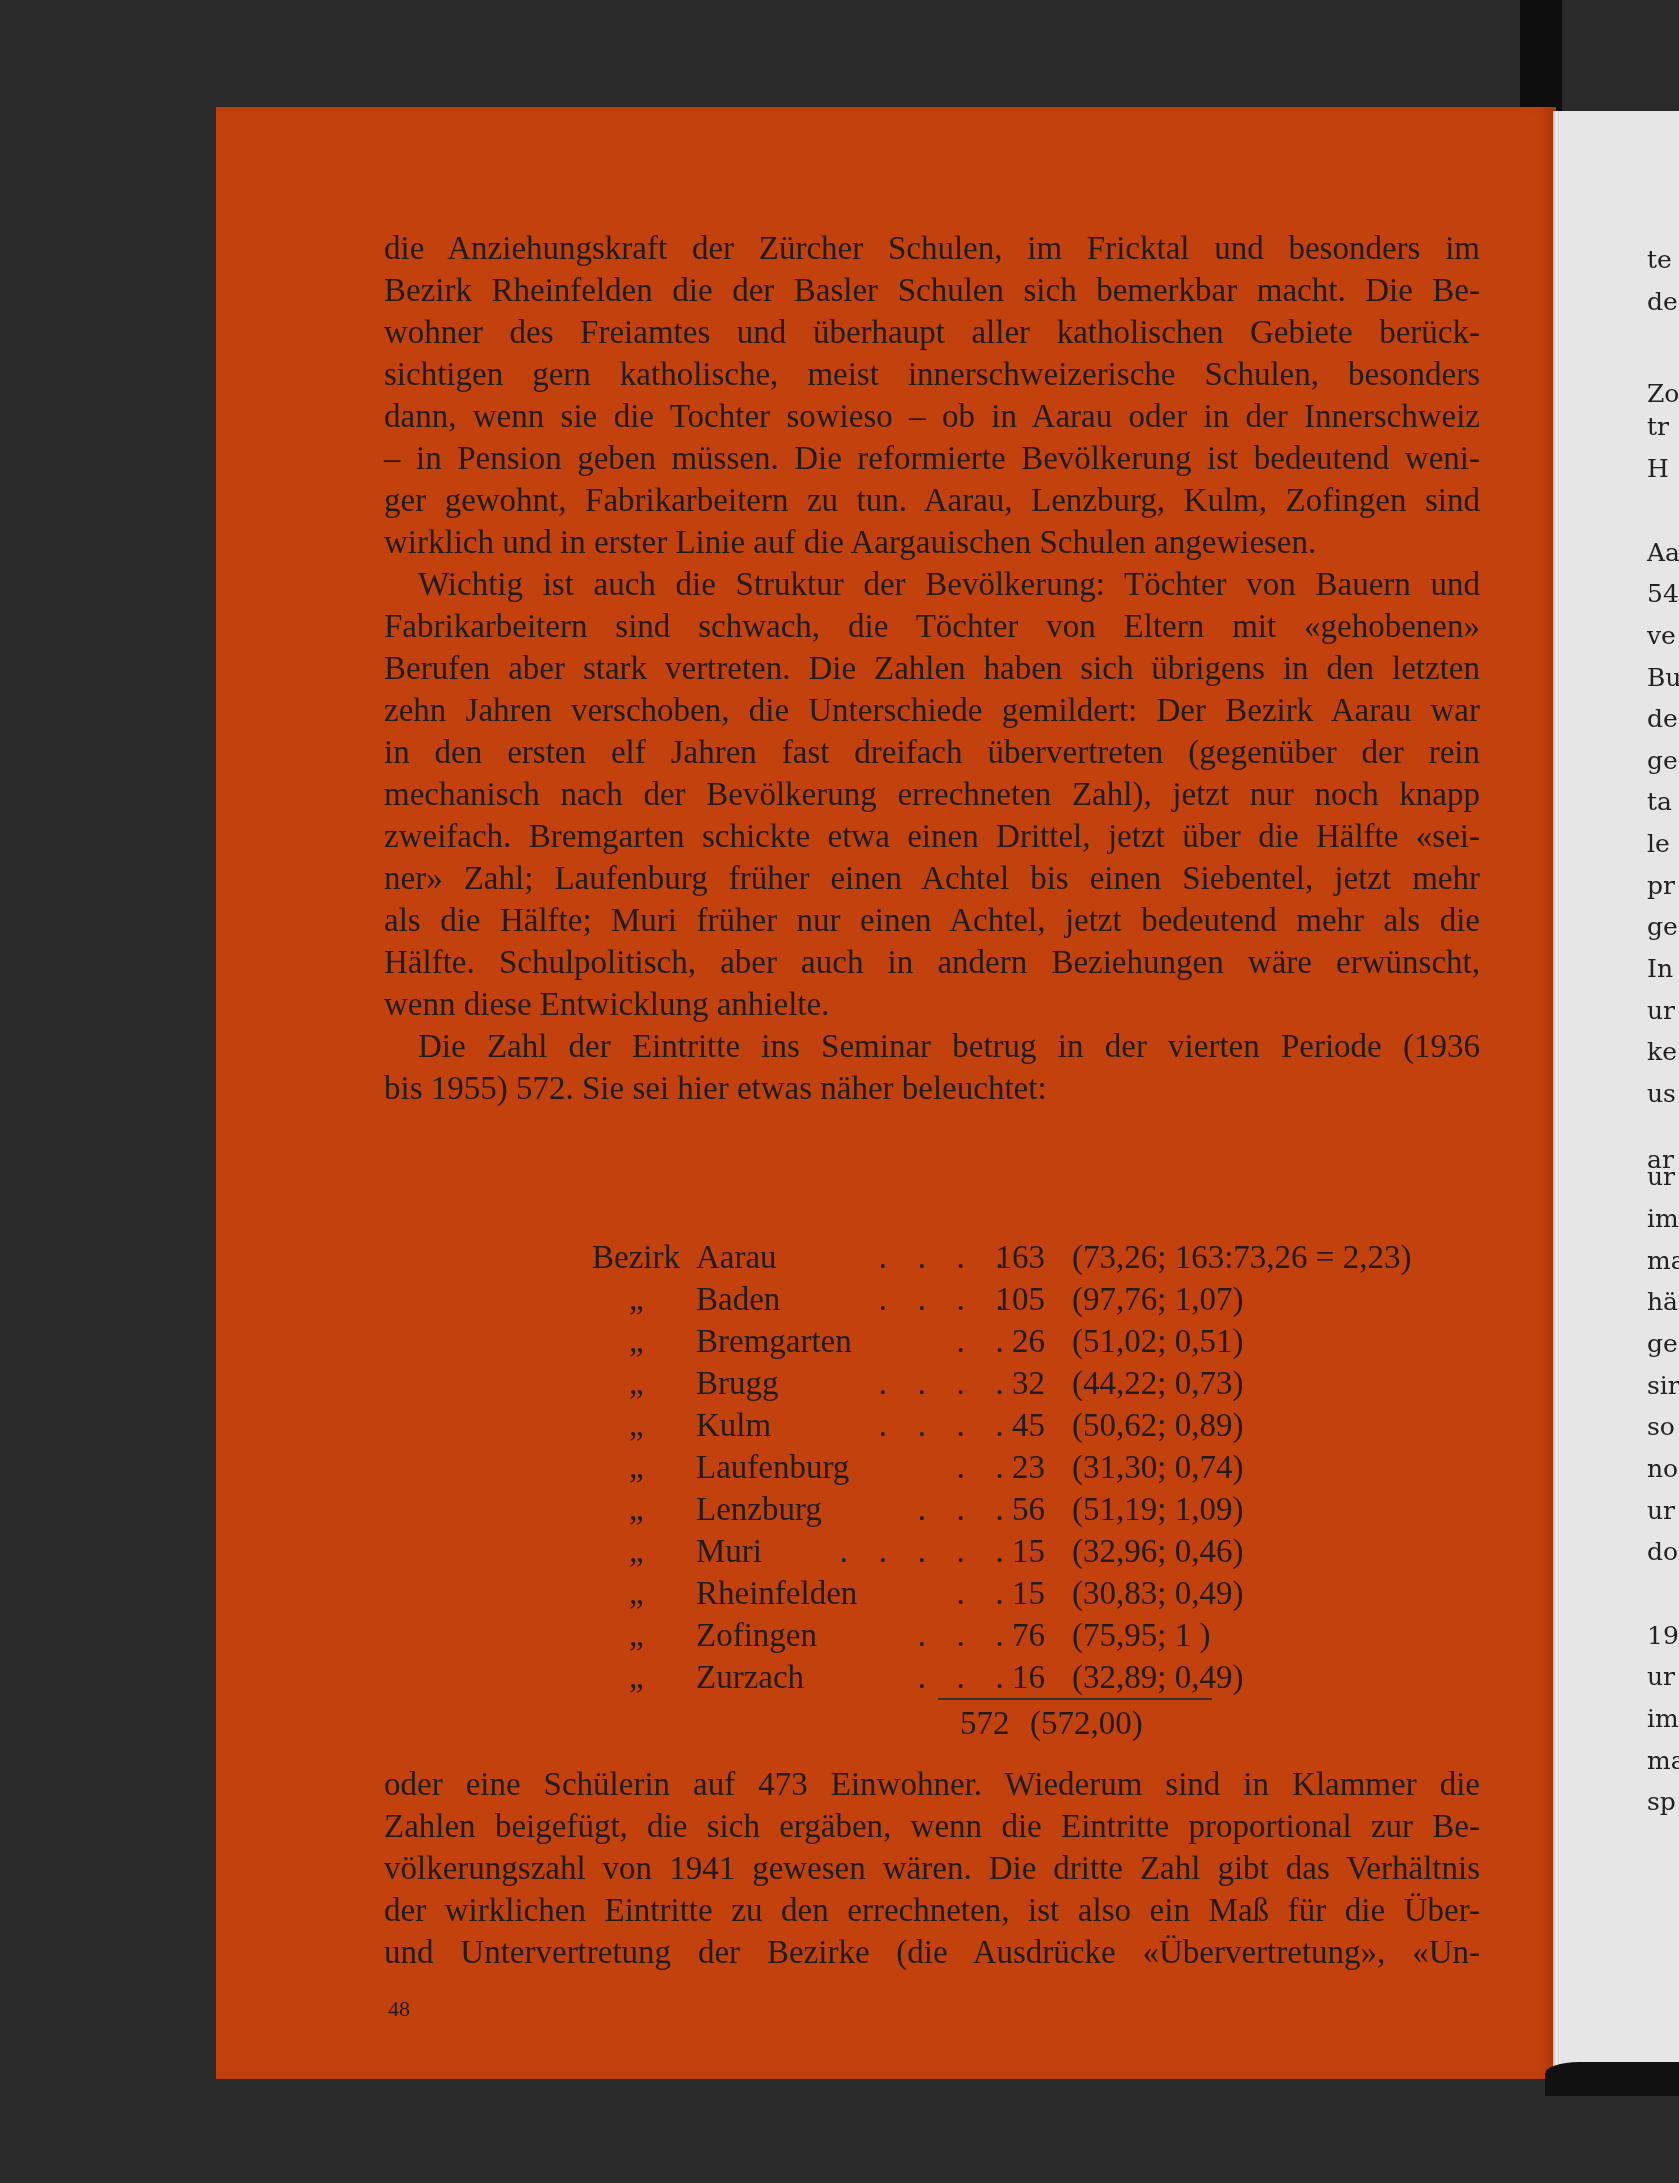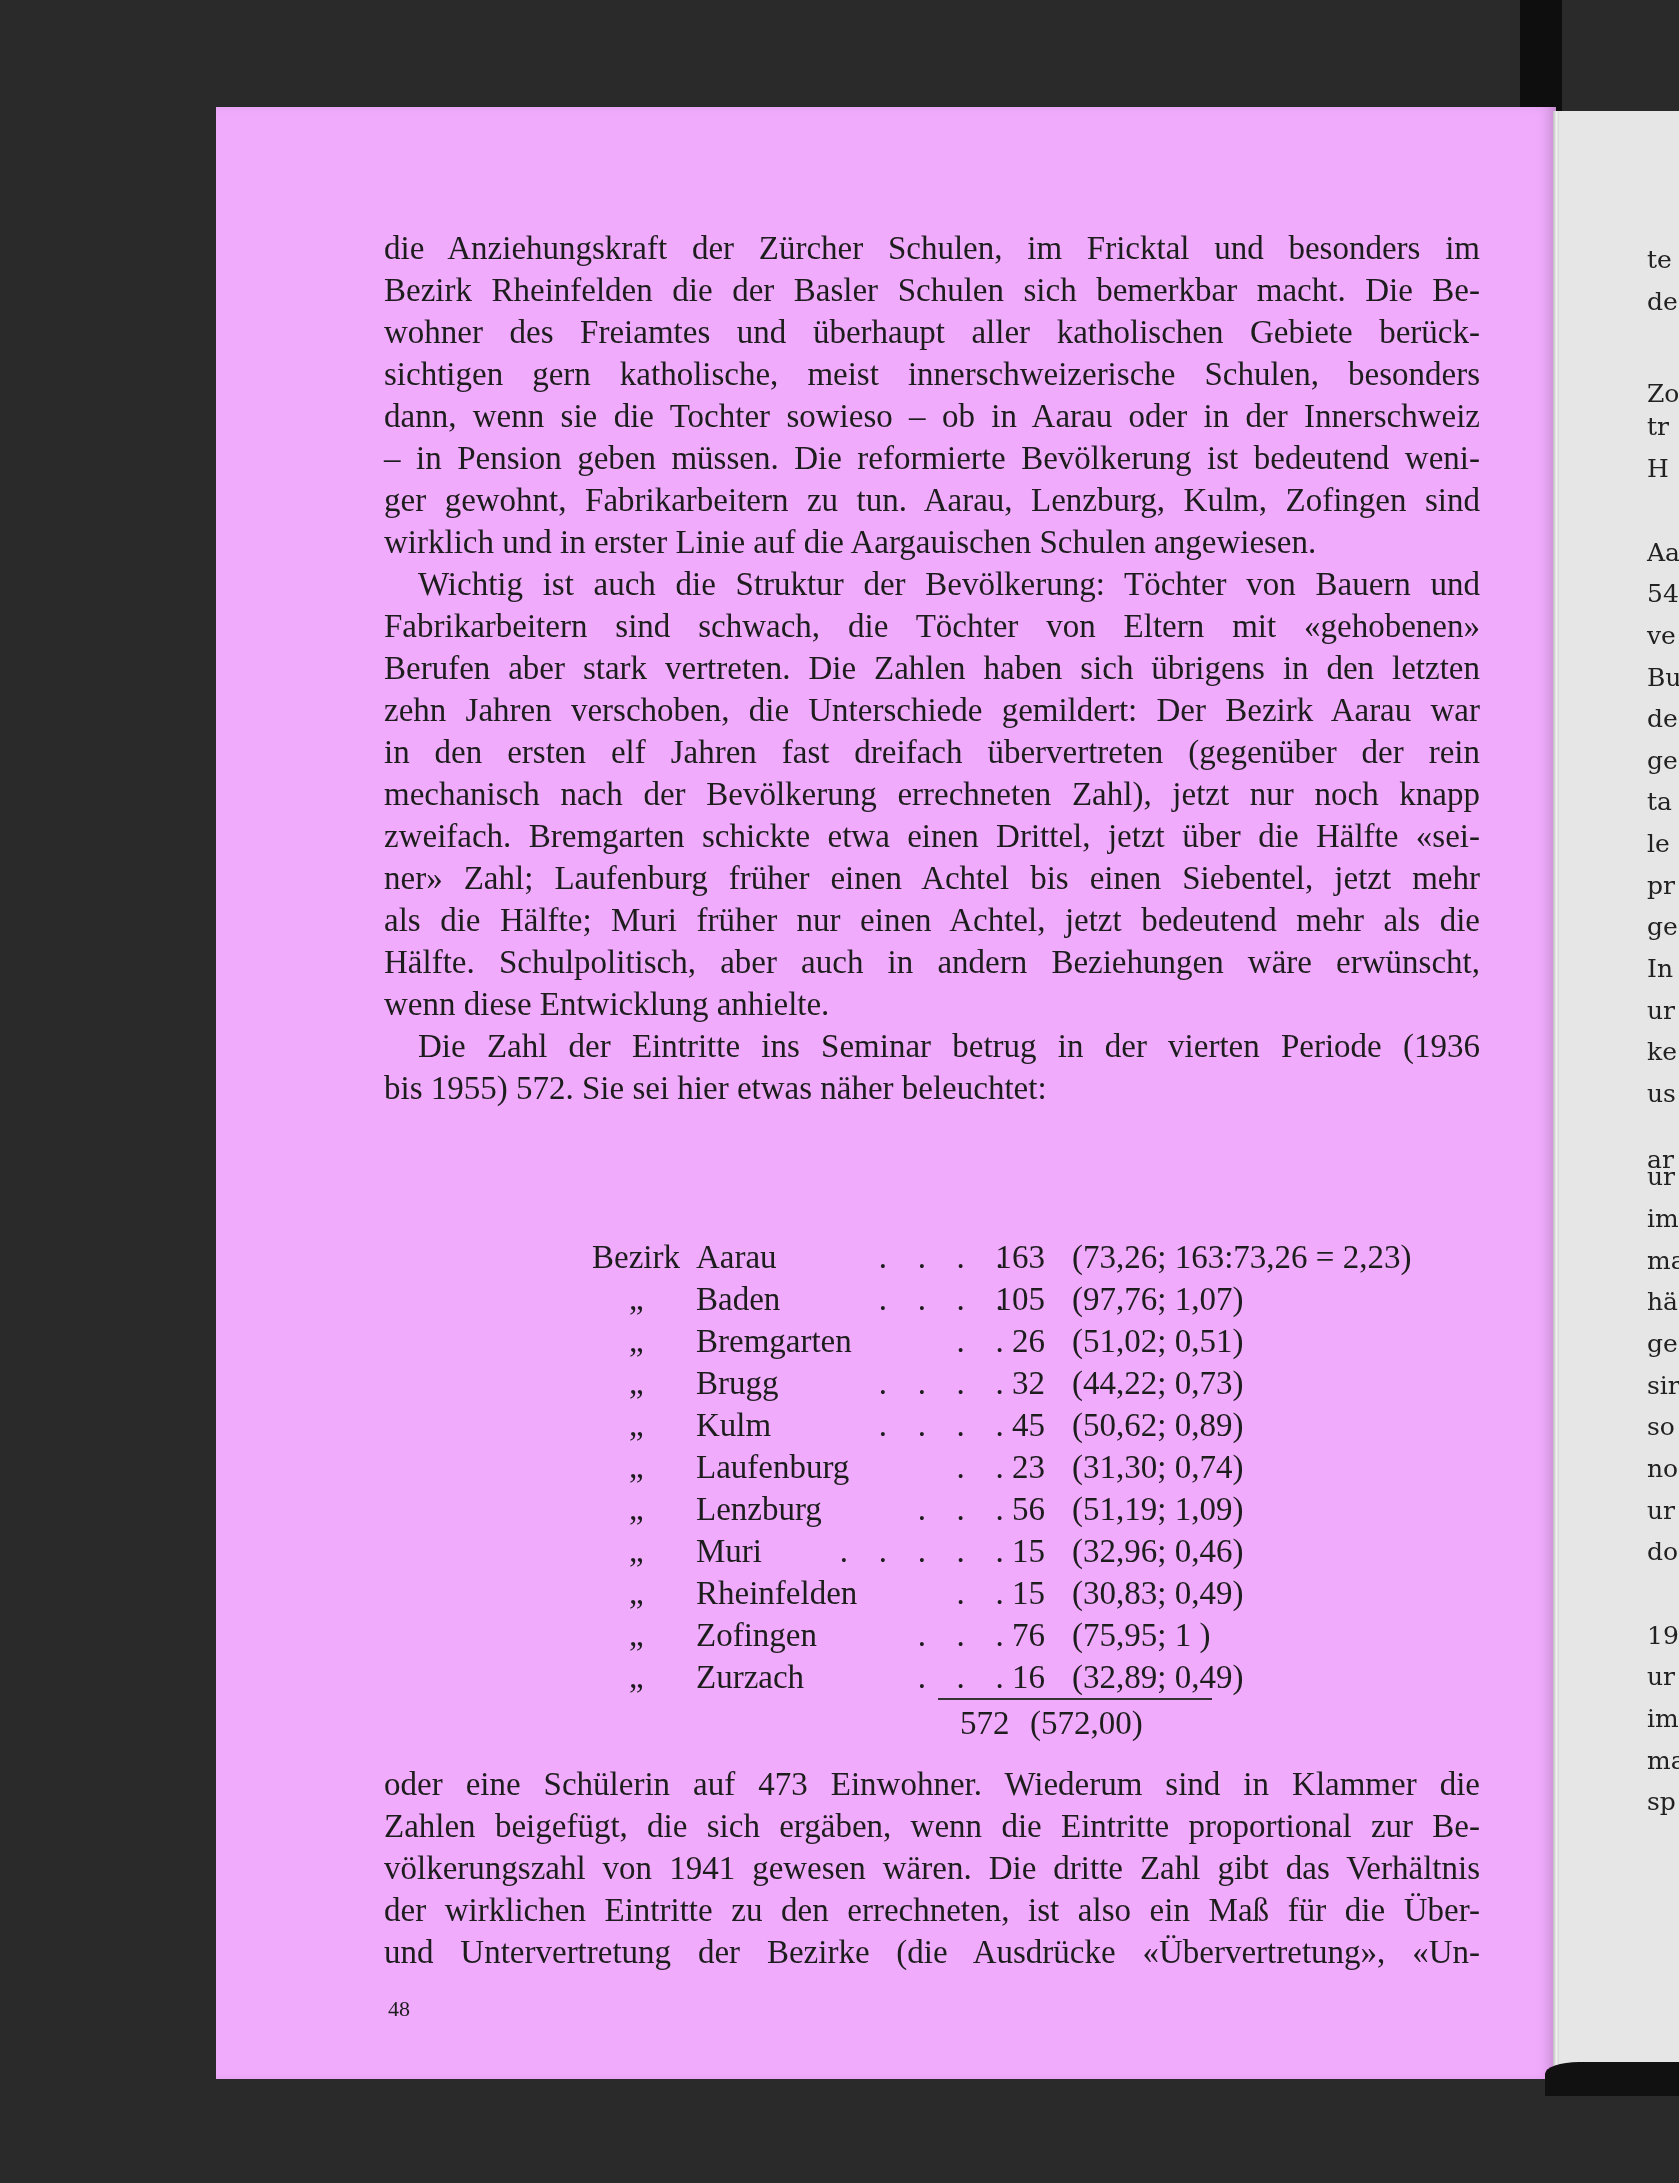--- a/index.html
+++ b/index.html
@@ -4,21 +4,21 @@
   <style>
     html, body { margin: 0; padding: 0; }
     body {
       width: 1679px; height: 2183px; position: relative; overflow: hidden;
       background: #2a2a2a;
       font-family: "DejaVu Serif", "Liberation Serif", serif;
     }
     .bg-top-dark { position: absolute; left: 1520px; top: 0; width: 42px; height: 111px; background: #0e0e0e; }
     .page-left {
       position: absolute; left: 216px; top: 107px; width: 1340px; height: 1972px;
-      background: #f0abfc;
+      background: #c2410c;
       box-shadow: inset -11.8px 0 15px -8.4px rgba(0,0,0,0.25);
     }
     .gutter { position: absolute; left: 1553px; top: 111px; width: 6.7px; height: 1957px;
       background: linear-gradient(to right, #bdbdbd, #f0f0f0, #c9c9c9); }
     .page-right {
       position: absolute; left: 1559px; top: 111px; width: 134px; height: 1957px;
       background: #e6e6e6; overflow: hidden;
     }
     .bottom-shadow { position: absolute; left: 1545px; top: 2062px; width: 143px; height: 34px;
       background: #111; border-top-left-radius: 34px 11.8px; }

